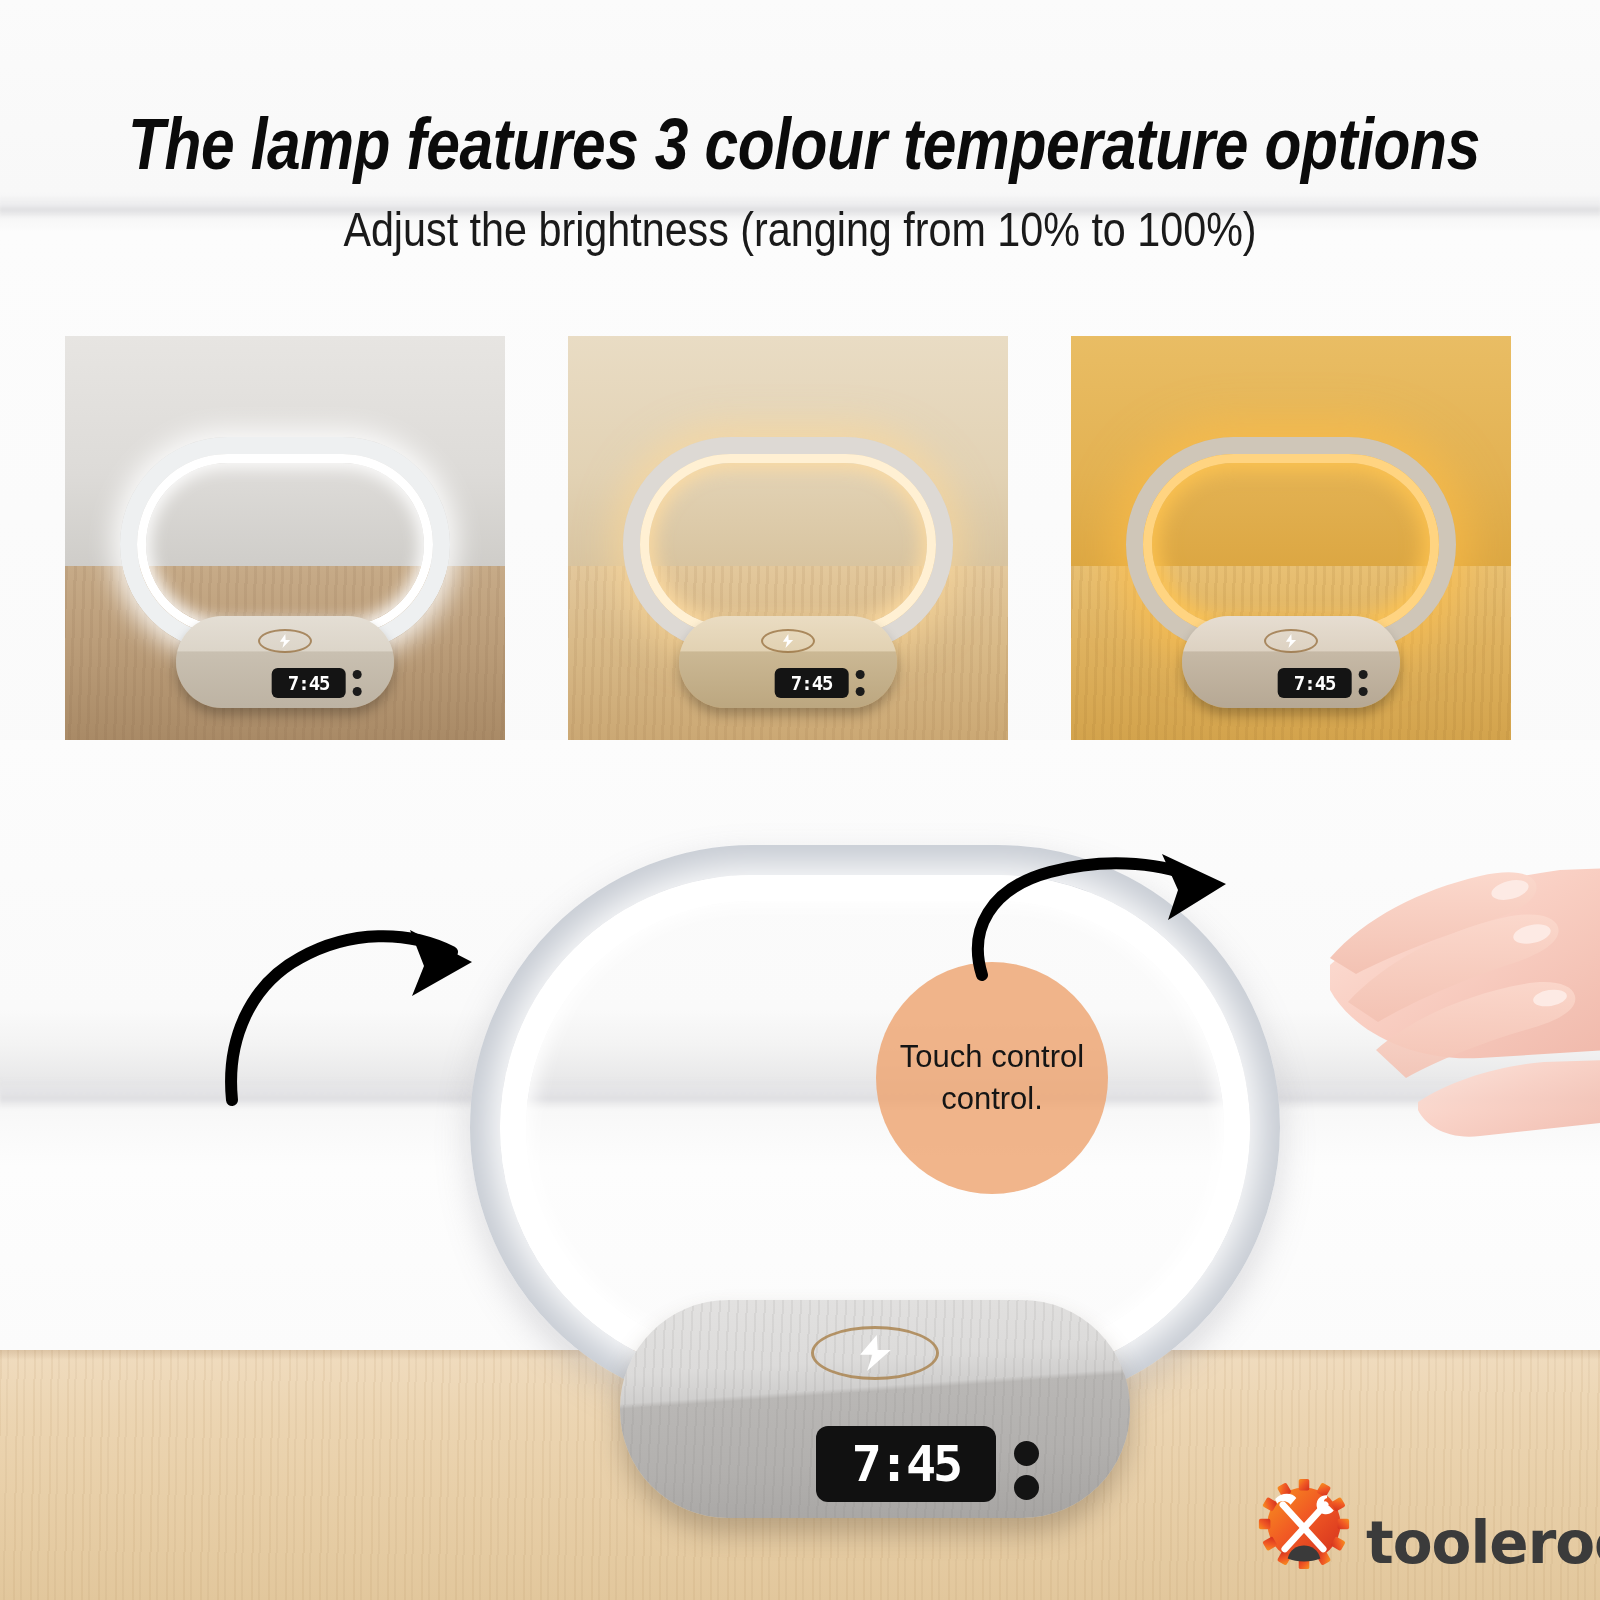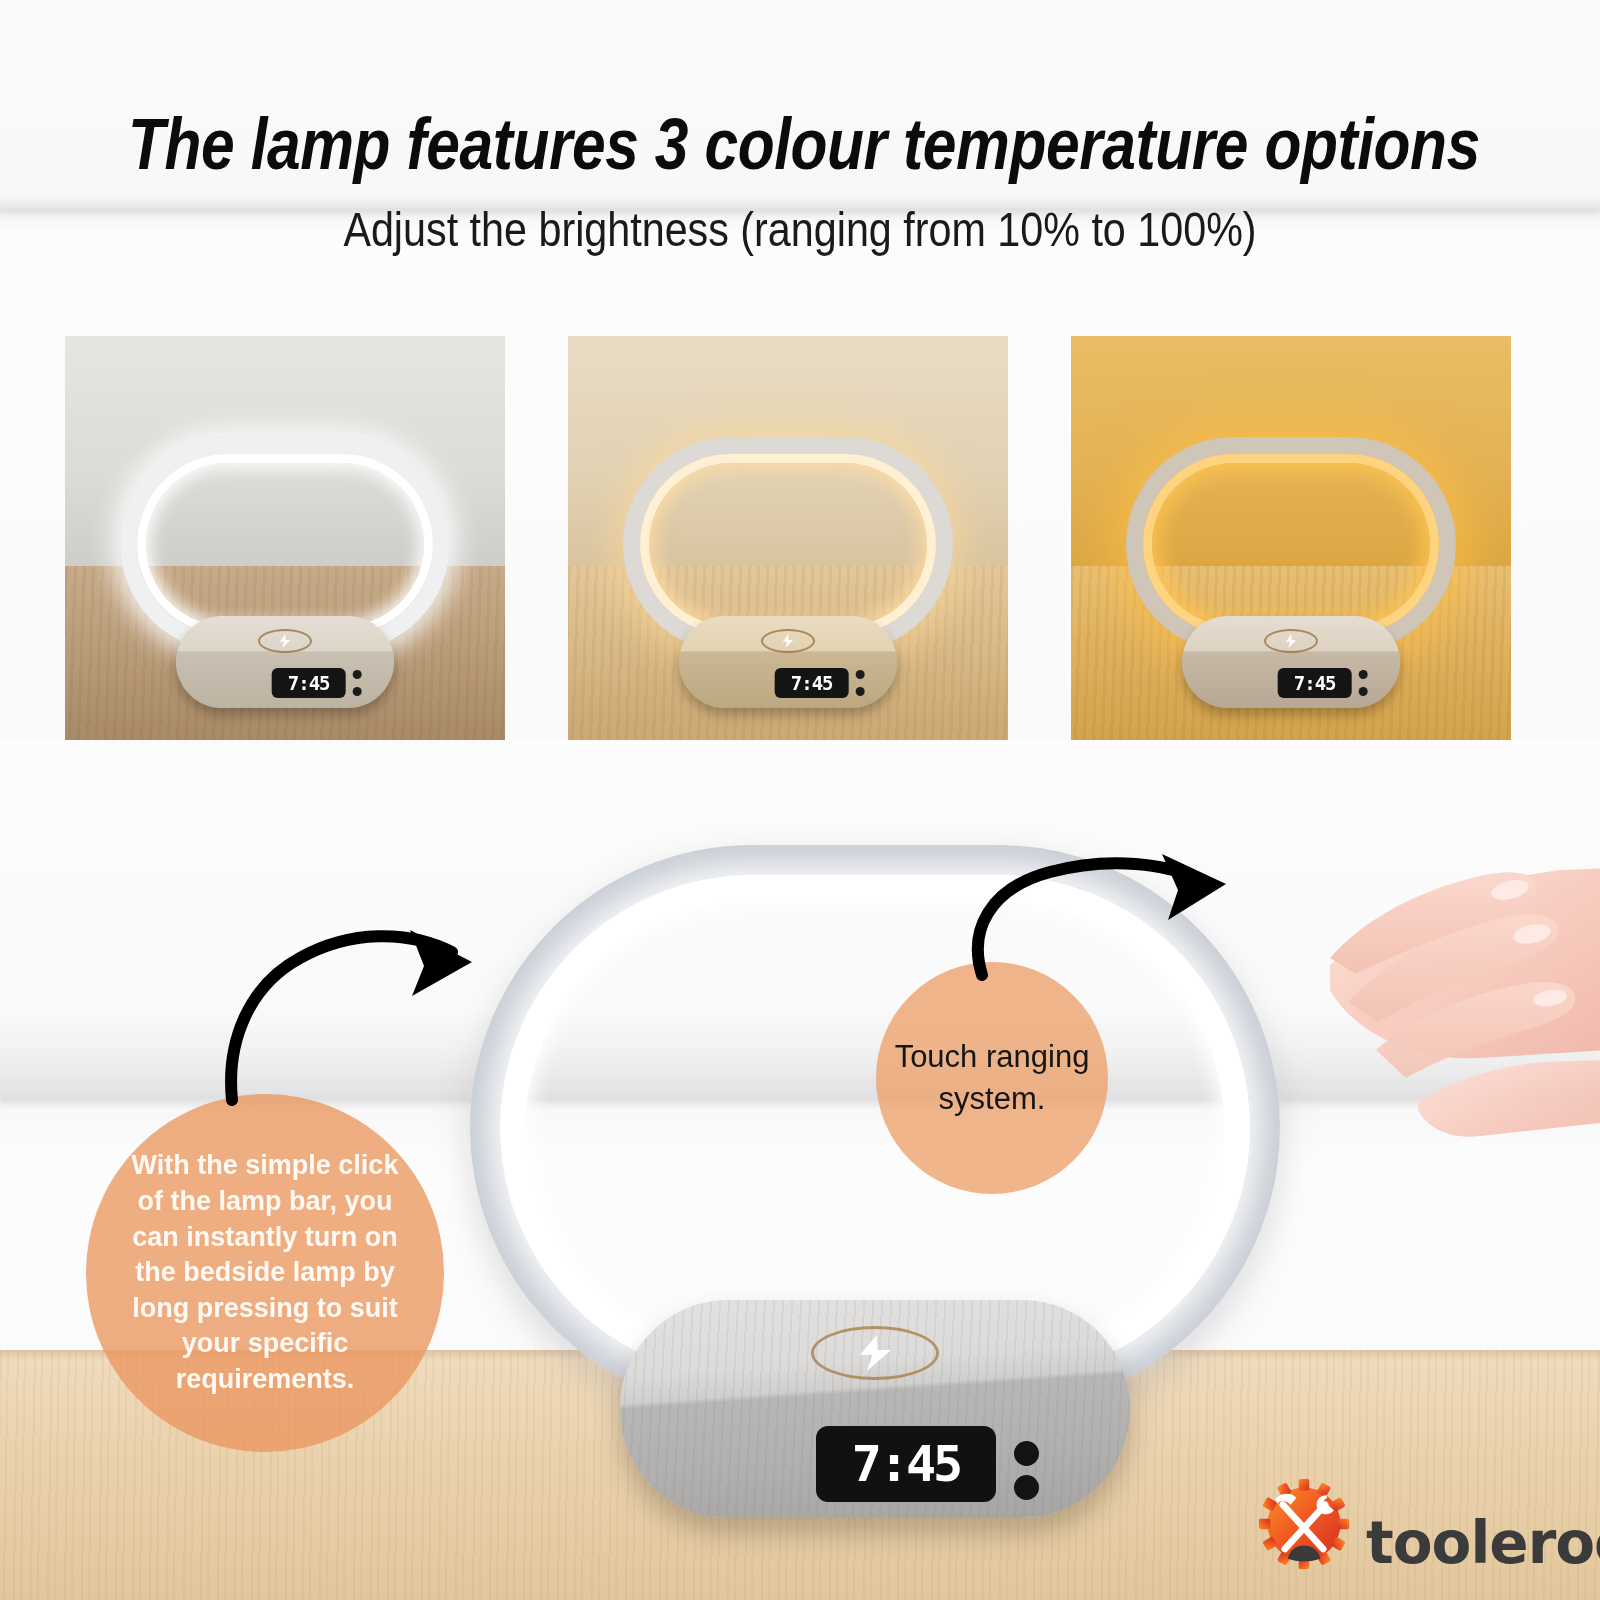--- a/index.html
+++ b/index.html
@@ -368,26 +368,23 @@
 
         <path d="M238 352 C272 330 318 316 364 312 L430 310 L430 372 L300 386 C268 390 246 376 238 360 Z" fill="url(#skin)" opacity=".92"></path>
 
         <ellipse cx="330" cy="140" rx="19" ry="9" fill="#fdeae4" transform="rotate(-14 330 140)"></ellipse>
         <ellipse cx="352" cy="184" rx="19" ry="9" fill="#fdeae4" transform="rotate(-12 352 184)"></ellipse>
         <ellipse cx="370" cy="248" rx="17" ry="8" fill="#fdeae4" transform="rotate(-9 370 248)"></ellipse>
       </svg>
     </div>
   </div>
 
-  <div class="callout callout-left">
-    <span>With the simple click of the lamp bar, you can instantly turn on the bedside lamp by long pressing to suit your specific requirements.</span>
-  </div>
 
   <div class="callout callout-right">
-    <span>Touch ranging system.</span>
+    <span>Touch control control.</span>
   </div>
 
   <svg class="arrows" viewBox="0 0 1600 1600">
 
     <g>
       <path d="M232 1100 C226 1040 250 985 300 958 C350 930 408 930 452 952" fill="none" stroke="#000" stroke-width="12" stroke-linecap="round"></path>
       <path d="M410 930 L472 962 L412 996 L424 966 Z" fill="#000"></path>
     </g>
 
     <g>

